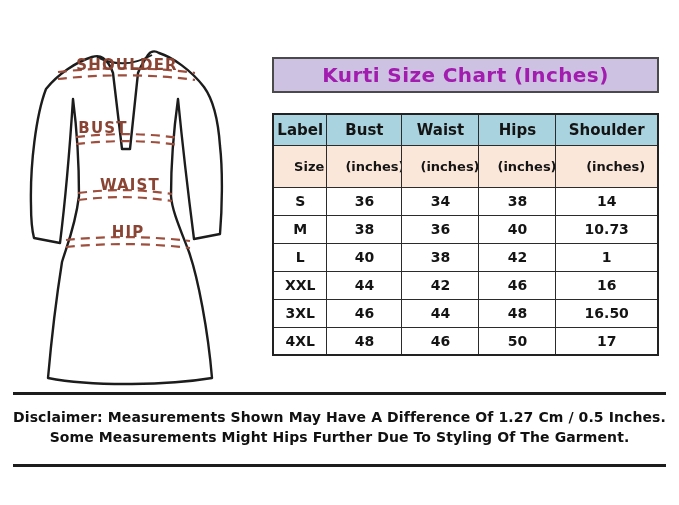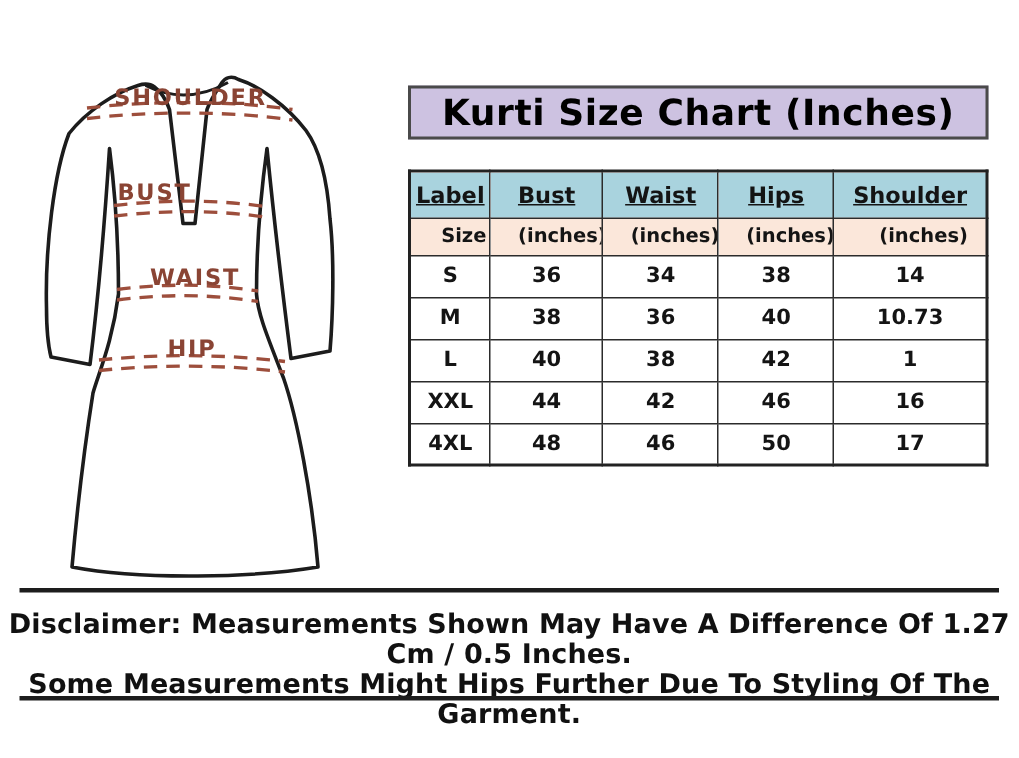--- a/index.html
+++ b/index.html
@@ -12,45 +12,45 @@
 
   
   .kurti-wrap{position:absolute;left:15px;top:42px;width:250px;height:348px;}
   .kurti-wrap svg{display:block;width:100%;height:100%;}
 
   
   .title-bar{
     position:absolute;left:272px;top:57px;width:387px;height:36px;
     background:#cdc2e1;border:2px solid #4a4a4a;
     display:flex;align-items:center;justify-content:center;
-    font-size:24px;font-weight:bold;color:#000000;letter-spacing:.4px;
+    font-size:20px;font-weight:bold;color:#a21caf;letter-spacing:.4px;
   }
 
   
   table.size-table{
     position:absolute;left:272px;top:113px;width:387px;
     border-collapse:collapse;table-layout:fixed;
     border:2.5px solid #222;
   }
   .size-table th,.size-table td{
     border:1.6px solid #2b2b2b;text-align:center;vertical-align:middle;
     padding:0;font-weight:bold;color:#141414;overflow:hidden;white-space:nowrap;
   }
-  .size-table tr.head th{background:#a9d3de;height:31px;font-size:15px;text-decoration:underline;}
-  .size-table tr.sub  td{background:#fbe7da;height:25px;font-size:13px;padding-left:18px;}
+  .size-table tr.head th{background:#a9d3de;height:31px;font-size:15px;}
+  .size-table tr.sub  td{background:#fbe7da;height:42px;font-size:13px;padding-left:18px;}
   .size-table tr.data td{background:#ffffff;height:28px;font-size:14px;}
   .col-label{width:14%;} .col-bust{width:19.5%;} .col-waist{width:20%;}
   .col-hips{width:20%;}  .col-shoulder{width:26.5%;}
 
   
   .rule{position:absolute;left:13px;width:653px;height:3px;background:#1d1d1d;}
   .rule-top{top:392px;} .rule-bottom{top:464px;}
   .disclaimer{
     position:absolute;left:0;top:407px;width:679px;text-align:center;
-    font-size:18px;font-weight:bold;color:#111;line-height:20px;letter-spacing:.1px;
+    font-size:14px;font-weight:bold;color:#111;line-height:20px;letter-spacing:.1px;
   }
 </style>
 </head>
 <body>
 
 <div class="kurti-wrap">
   <svg viewBox="15 42 250 348" aria-hidden="true">
 
     <path d="M 92,57
          C 76,62 58,74 46,89
@@ -147,20 +147,27 @@
     <td>1</td>
   </tr>
   <tr class="data">
     <td>XXL</td>
     <td>44</td>
     <td>42</td>
     <td>46</td>
     <td>16</td>
   </tr>
   <tr class="data">
+    <td>3XL</td>
+    <td>46</td>
+    <td>44</td>
+    <td>48</td>
+    <td>16.50</td>
+  </tr>
+  <tr class="data">
     <td>4XL</td>
     <td>48</td>
     <td>46</td>
     <td>50</td>
     <td>17</td>
   </tr>
 </tbody>
   </table>
 
 <div class="rule rule-top"></div>

